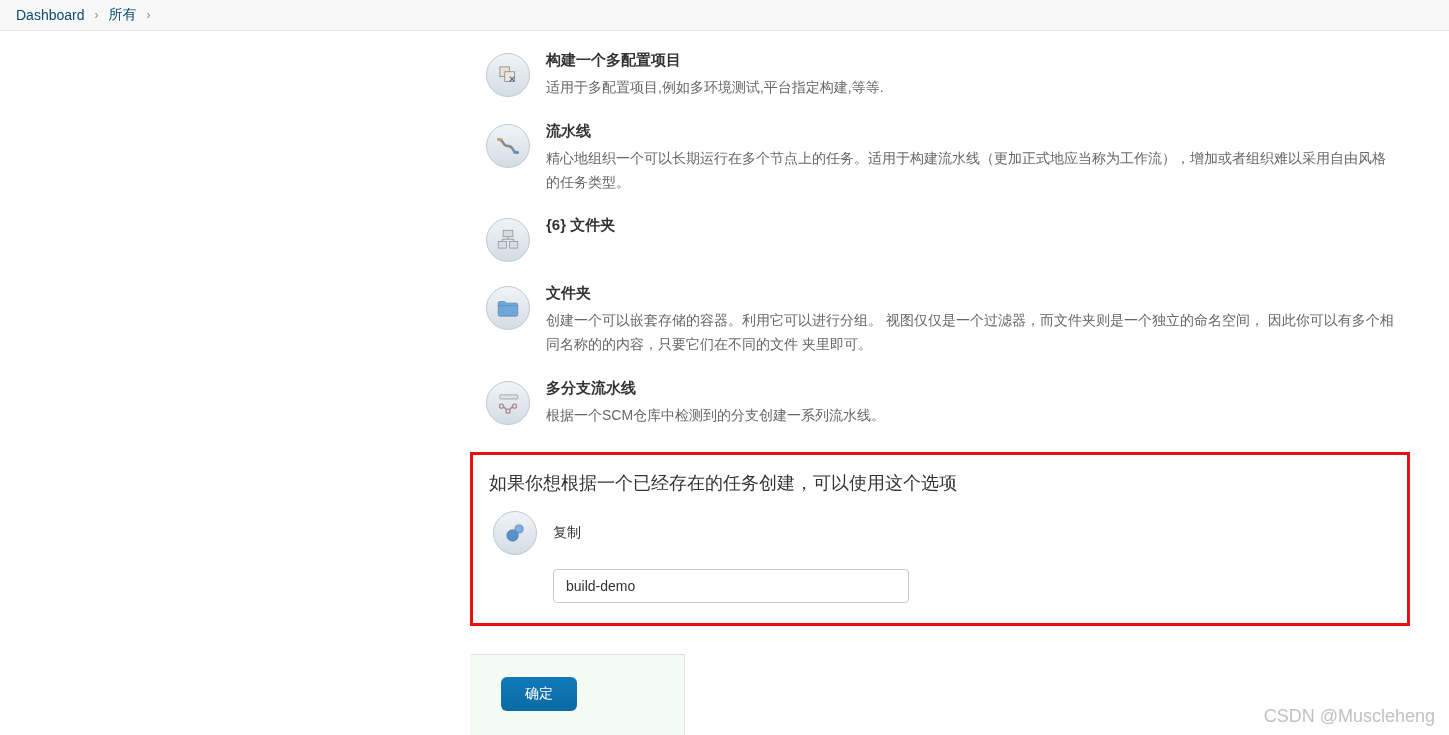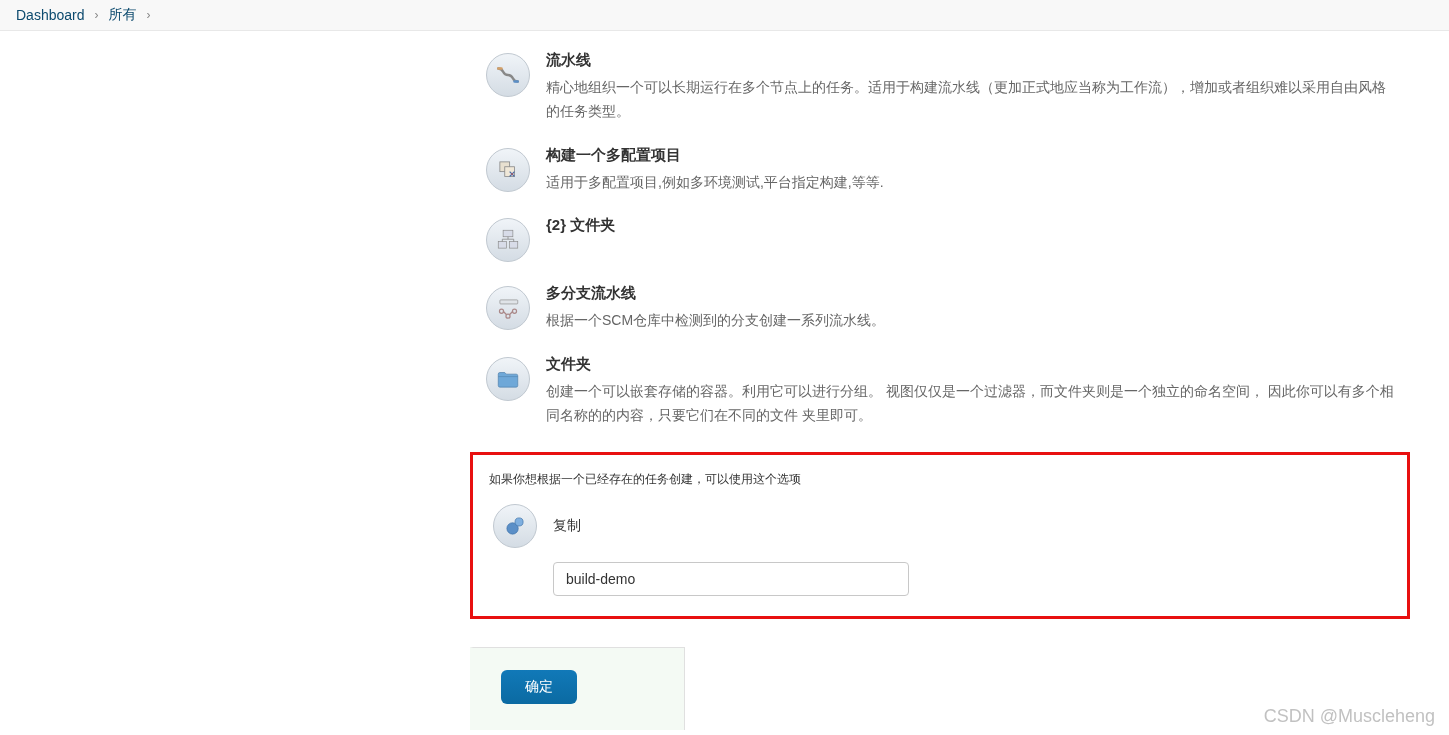--- a/index.html
+++ b/index.html
@@ -89,21 +89,21 @@
       line-height: 1.7;
     }
     
     .copy-section {
       border: 3px solid #e81010;
       padding: 16px 16px 20px 16px;
       margin: 10px 0 0 0;
     }
     
     .copy-heading {
-      font-size: 12px;
+      font-size: 18px;
       color: #333;
       margin-bottom: 16px;
     }
     
     .copy-row {
       display: flex;
       align-items: center;
       gap: 16px;
       margin-bottom: 14px;
       padding-left: 4px;
@@ -177,91 +177,91 @@
   <a class="breadcrumb-item">Dashboard</a>
   <span class="breadcrumb-sep">›</span>
   <a class="breadcrumb-item">所有</a>
   <span class="breadcrumb-sep">›</span>
 </div>
 
 <div class="main-content">
 
   <div class="item-type">
     <div class="item-icon">
+      <svg viewBox="0 0 32 32">
+        <rect x="6" y="6" width="12" height="12" fill="#e8e0d0" stroke="#888" stroke-width="1"></rect>
+        <rect x="12" y="12" width="12" height="12" fill="#f0e8d8" stroke="#888" stroke-width="1"></rect>
+        <path d="M18 18 L24 24 M24 18 L18 24" stroke="#4a6da8" stroke-width="1.5"></path>
+        <circle cx="21" cy="21" r="1" fill="#c44"></circle>
+      </svg>
+    </div>
+    <div class="item-text">
+      <div class="item-title">构建一个多配置项目</div>
+      <div class="item-desc">适用于多配置项目,例如多环境测试,平台指定构建,等等.</div>
+    </div>
+  </div>
+
+  <div class="item-type">
+    <div class="item-icon">
       <svg viewBox="0 0 32 32" fill="none">
         <path d="M4 8 Q8 8 10 12 Q12 16 16 16 Q20 16 22 20 Q24 24 28 24" stroke="#888" stroke-width="3" fill="none" stroke-linecap="round"></path>
         <path d="M4 8 L8 8" stroke="#d4a068" stroke-width="3" stroke-linecap="round"></path>
         <path d="M24 24 L28 24" stroke="#5b8fc7" stroke-width="3" stroke-linecap="round"></path>
       </svg>
     </div>
     <div class="item-text">
       <div class="item-title">流水线</div>
       <div class="item-desc">精心地组织一个可以长期运行在多个节点上的任务。适用于构建流水线（更加正式地应当称为工作流），增加或者组织难以采用自由风格的任务类型。</div>
-    </div>
-  </div>
-
-  <div class="item-type">
-    <div class="item-icon">
-      <svg viewBox="0 0 32 32">
-        <rect x="6" y="6" width="12" height="12" fill="#e8e0d0" stroke="#888" stroke-width="1"></rect>
-        <rect x="12" y="12" width="12" height="12" fill="#f0e8d8" stroke="#888" stroke-width="1"></rect>
-        <path d="M18 18 L24 24 M24 18 L18 24" stroke="#4a6da8" stroke-width="1.5"></path>
-        <circle cx="21" cy="21" r="1" fill="#c44"></circle>
-      </svg>
-    </div>
-    <div class="item-text">
-      <div class="item-title">构建一个多配置项目</div>
-      <div class="item-desc">适用于多配置项目,例如多环境测试,平台指定构建,等等.</div>
     </div>
   </div>
 
   <div class="item-type">
     <div class="item-icon">
       <svg viewBox="0 0 32 32">
         <rect x="10" y="4" width="12" height="8" fill="#d8dce8" stroke="#888" stroke-width="0.8"></rect>
         <rect x="4" y="18" width="10" height="8" fill="#d8dce8" stroke="#888" stroke-width="0.8"></rect>
         <rect x="18" y="18" width="10" height="8" fill="#d8dce8" stroke="#888" stroke-width="0.8"></rect>
         <line x1="16" y1="12" x2="16" y2="15" stroke="#888" stroke-width="1"></line>
         <line x1="9" y1="15" x2="23" y2="15" stroke="#888" stroke-width="1"></line>
         <line x1="9" y1="15" x2="9" y2="18" stroke="#888" stroke-width="1"></line>
         <line x1="23" y1="15" x2="23" y2="18" stroke="#888" stroke-width="1"></line>
       </svg>
     </div>
     <div class="item-text">
-      <div class="item-title">{2} 文件夹</div>
+      <div class="item-title">{6} 文件夹</div>
+    </div>
+  </div>
+
+  <div class="item-type">
+    <div class="item-icon">
+      <svg viewBox="0 0 32 32">
+        <path d="M4 10 L4 24 Q4 26 6 26 L26 26 Q28 26 28 24 L28 12 Q28 10 26 10 L14 10 L12 8 L6 8 Q4 8 4 10 Z" fill="#6fa8d8" stroke="#4a7ca8" stroke-width="0.8"></path>
+        <path d="M4 13 L28 13" stroke="#4a7ca8" stroke-width="0.6"></path>
+      </svg>
+    </div>
+    <div class="item-text">
+      <div class="item-title">文件夹</div>
+      <div class="item-desc">创建一个可以嵌套存储的容器。利用它可以进行分组。 视图仅仅是一个过滤器，而文件夹则是一个独立的命名空间， 因此你可以有多个相同名称的的内容，只要它们在不同的文件 夹里即可。</div>
     </div>
   </div>
 
   <div class="item-type">
     <div class="item-icon">
       <svg viewBox="0 0 32 32">
         <rect x="6" y="6" width="22" height="5" rx="1" fill="#e0e4e8" stroke="#888" stroke-width="0.8"></rect>
         <circle cx="8" cy="20" r="2.5" fill="none" stroke="#a88" stroke-width="1.5"></circle>
         <circle cx="24" cy="20" r="2.5" fill="none" stroke="#a88" stroke-width="1.5"></circle>
         <circle cx="16" cy="26" r="2.5" fill="none" stroke="#a88" stroke-width="1.5"></circle>
         <line x1="10" y1="20" x2="14" y2="24" stroke="#a88" stroke-width="1.5"></line>
         <line x1="22" y1="20" x2="18" y2="24" stroke="#a88" stroke-width="1.5"></line>
       </svg>
     </div>
     <div class="item-text">
       <div class="item-title">多分支流水线</div>
       <div class="item-desc">根据一个SCM仓库中检测到的分支创建一系列流水线。</div>
-    </div>
-  </div>
-
-  <div class="item-type">
-    <div class="item-icon">
-      <svg viewBox="0 0 32 32">
-        <path d="M4 10 L4 24 Q4 26 6 26 L26 26 Q28 26 28 24 L28 12 Q28 10 26 10 L14 10 L12 8 L6 8 Q4 8 4 10 Z" fill="#6fa8d8" stroke="#4a7ca8" stroke-width="0.8"></path>
-        <path d="M4 13 L28 13" stroke="#4a7ca8" stroke-width="0.6"></path>
-      </svg>
-    </div>
-    <div class="item-text">
-      <div class="item-title">文件夹</div>
-      <div class="item-desc">创建一个可以嵌套存储的容器。利用它可以进行分组。 视图仅仅是一个过滤器，而文件夹则是一个独立的命名空间， 因此你可以有多个相同名称的的内容，只要它们在不同的文件 夹里即可。</div>
     </div>
   </div>
 
   <div class="copy-section">
     <div class="copy-heading">如果你想根据一个已经存在的任务创建，可以使用这个选项</div>
     <div class="copy-row">
       <div class="copy-icon">
         <svg viewBox="0 0 32 32" width="26" height="26">
           <circle cx="13" cy="19" r="7" fill="#5b8fc7" stroke="#3a6fa7" stroke-width="0.8"></circle>
           <circle cx="21" cy="11" r="5" fill="#7fafdf" stroke="#3a6fa7" stroke-width="0.8"></circle>

